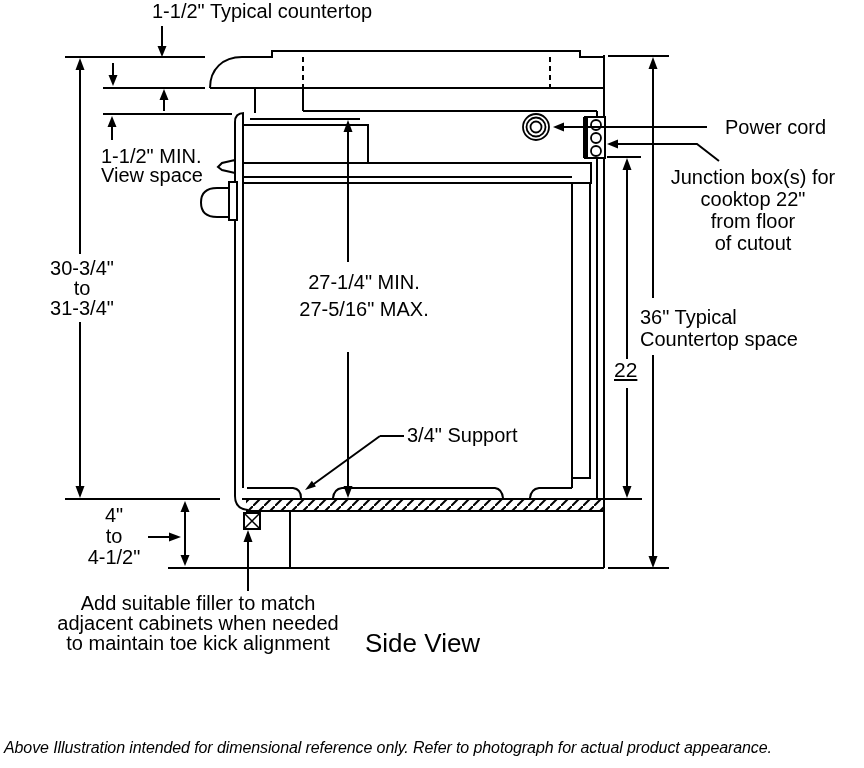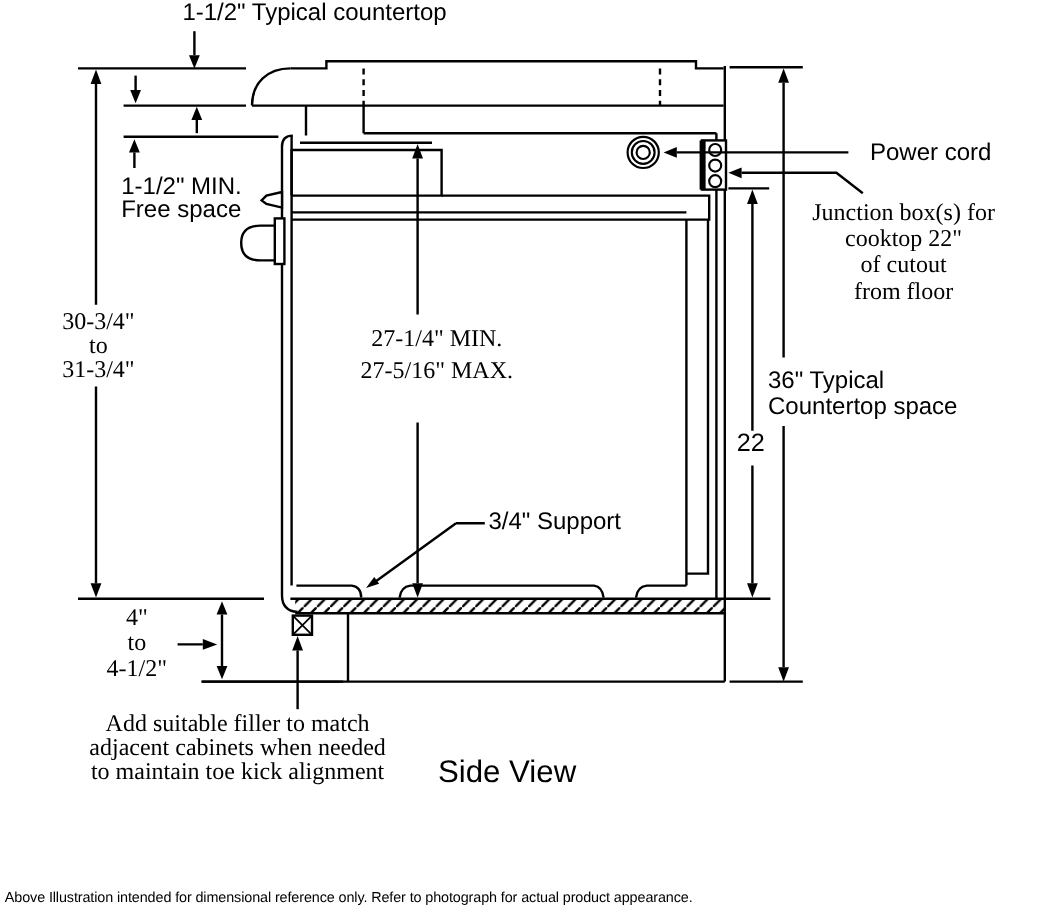--- a/index.html
+++ b/index.html
@@ -1,26 +1,26 @@
 <!DOCTYPE html>
 <html><head>
 <meta charset="utf-8">
 <style>
   html,body{margin:0;padding:0;background:#fff;}
   .stage{position:relative;width:864px;height:768px;background:#ffffff;
          font-family:"Liberation Sans", sans-serif;color:#000;overflow:hidden;}
   svg{position:absolute;left:0;top:0;}
   .lbl{position:absolute;font-size:20px;line-height:20px;white-space:nowrap;color:#000;}
-  .center{text-align:center;font-family:Liberation Serif, serif;}
+  .center{text-align:center;}
   .lh19{line-height:19px;}
   .lh21{line-height:21px;}
   .lh22{line-height:22px;}
   .lh27{line-height:27px;}
   .title{font-size:26px;line-height:28px;}
-  .footnote{font-size:12px;line-height:18px;letter-spacing:-0.1px;}
+  .footnote{font-size:16px;line-height:18px;letter-spacing:-0.1px;font-style:italic;}
   .dimnum{font-size:21px;}
 </style>
 </head>
 <body>
 
 <div class="stage">
 
   <svg width="864" height="768" viewBox="0 0 864 768">
     <defs>
       <pattern id="hatch" width="11" height="11" patternUnits="userSpaceOnUse">
@@ -127,49 +127,49 @@
       <polygon points="607,144 618,139.5 618,148.5"></polygon>
       <polygon points="305,490 311.9,480.8 315.9,486.4"></polygon>
       <polygon points="248,530 243.5,542 252.5,542"></polygon>
     </g>
   </svg>
 
   <div class="lbl" style="left:152px;top:1px;">1-1/2" Typical countertop</div>
 
   <div class="lbl lh19" style="left:101px;top:147px;">
     <div>1-1/2" MIN.</div>
-    <div>Free space</div>
+    <div>View space</div>
   </div>
 
   <div class="lbl center" style="left:30px;top:258px;width:104px;">
     <div>30-3/4"</div>
     <div>to</div>
     <div>31-3/4"</div>
   </div>
 
   <div class="lbl center lh27" style="left:284px;top:269px;width:160px;">
     <div>27-1/4" MIN.</div>
     <div>27-5/16" MAX.</div>
   </div>
 
   <div class="lbl" style="left:712px;top:117px;margin-left:13px;">Power cord</div>
 
   <div class="lbl center lh22" style="left:663px;top:166px;width:180px;">
     <div>Junction box(s) for</div>
     <div>cooktop 22"</div>
+    <div>from floor</div>
     <div>of cutout</div>
-    <div>from floor</div>
   </div>
 
   <div class="lbl lh22" style="left:640px;top:306px;">
     <div>36" Typical</div>
     <div>Countertop space</div>
   </div>
 
-  <div class="lbl dimnum" style="left:614px;top:360px;">22</div>
+  <div class="lbl dimnum" style="left:614px;top:360px;text-decoration:underline;">22</div>
 
   <div class="lbl" style="left:407px;top:425px;">3/4" Support</div>
 
   <div class="lbl center lh21" style="left:64px;top:505px;width:100px;">
     <div>4"</div>
     <div>to</div>
     <div>4-1/2"</div>
   </div>
 
   <div class="lbl center" style="left:38px;top:593px;width:320px;">

